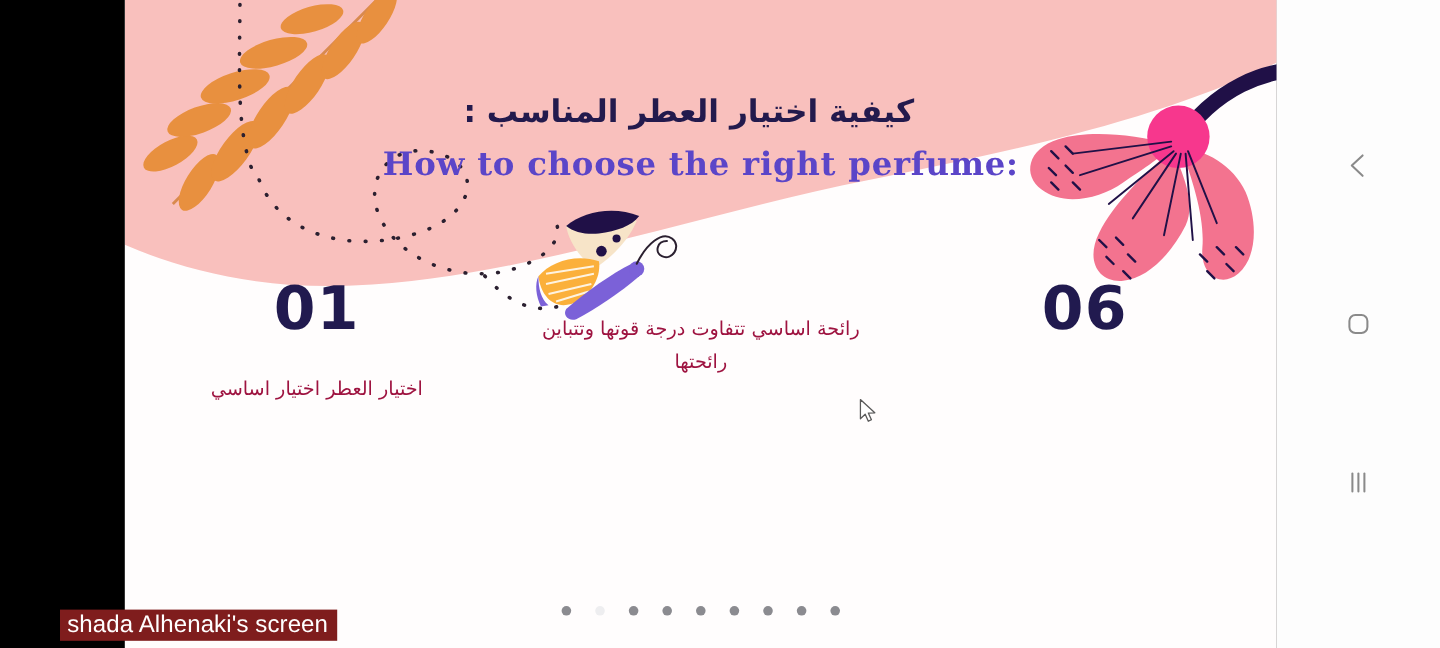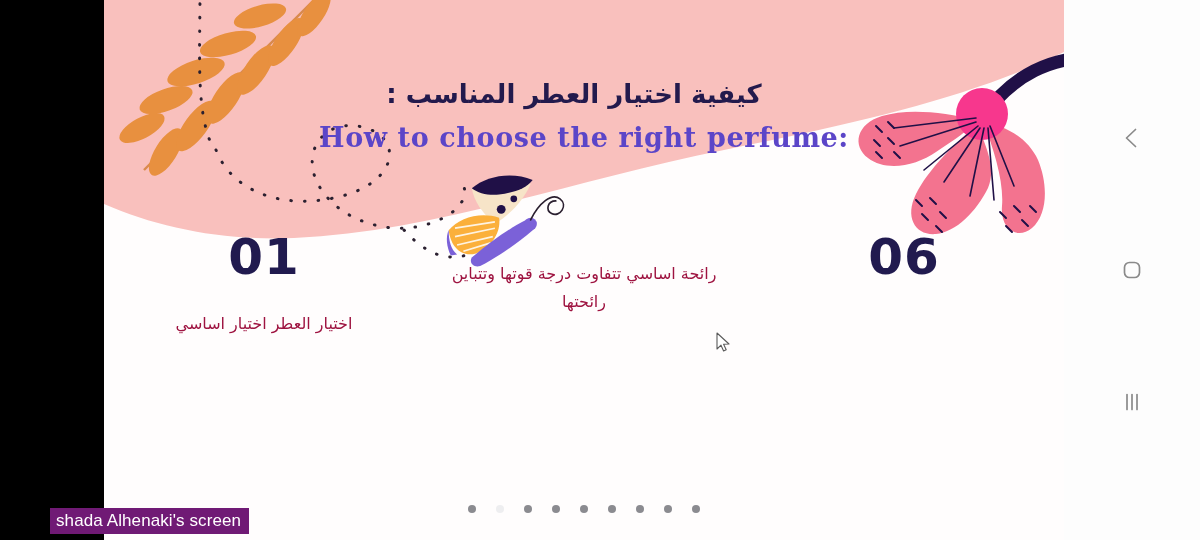--- a/index.html
+++ b/index.html
@@ -98,24 +98,24 @@
     display: flex; align-items: center; justify-content: center;
     color: #8a8a8a;
   }
   .nav-btn svg { display: block; }
 
   
   #share-label {
     position: absolute; left: 50px; bottom: 6px;
     height: 26px; line-height: 26px;
     padding: 0 8px 0 6px;
-    background: #701a75;
+    background: #7f1d1d;
     color: #ffffff;
     font-family: "Liberation Sans", sans-serif;
-    font-size: 17px;
+    font-size: 20px;
     white-space: nowrap;
     letter-spacing: .1px;
   }
 
   
   #cursor { position: absolute; left: 612px; top: 332px; }
 </style>
 </head>
 <body>
 

